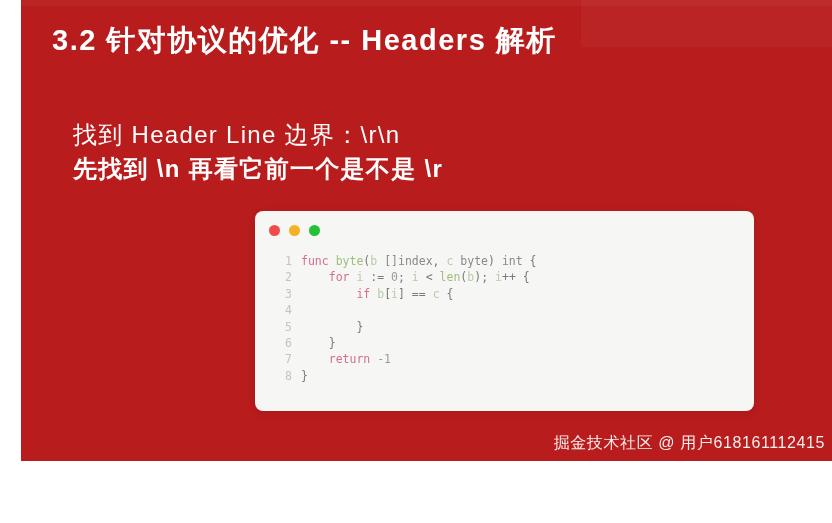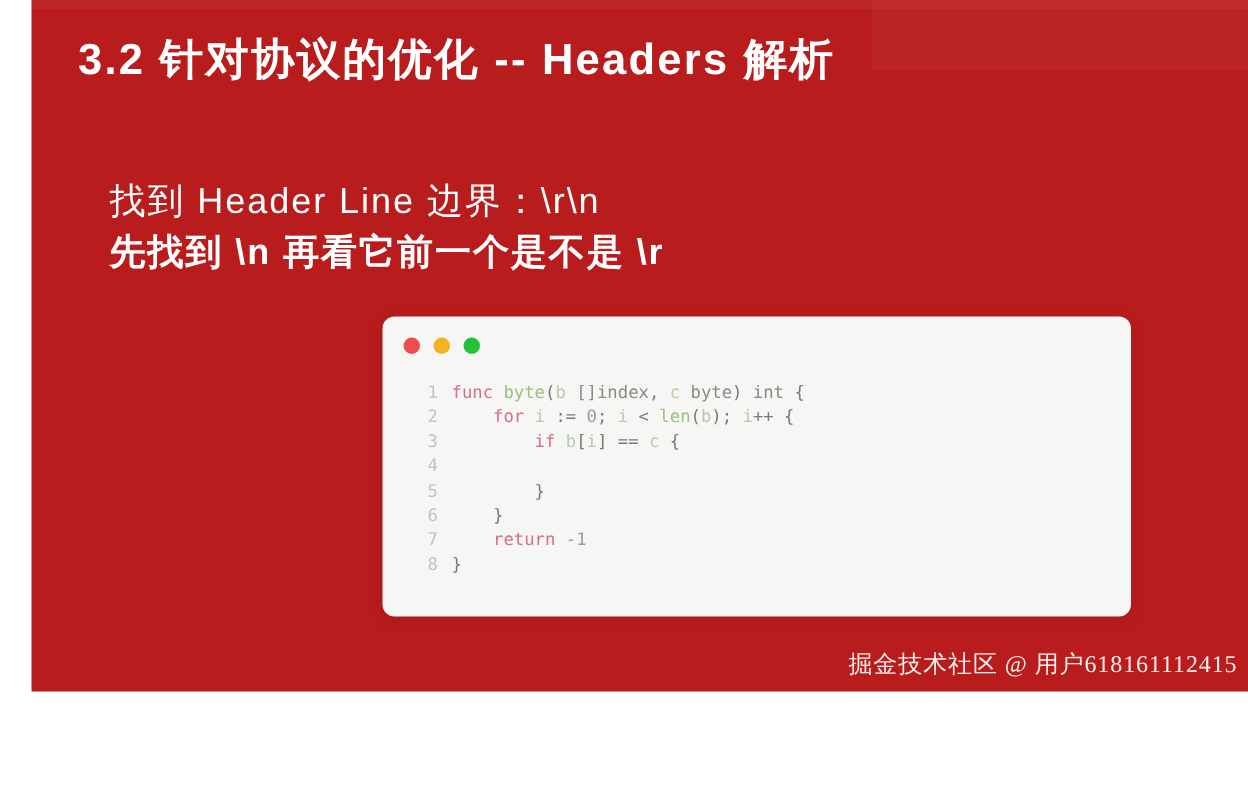--- a/index.html
+++ b/index.html
@@ -159,21 +159,20 @@
   }
 
   #watermark {
     position: absolute;
     right: 28px;
     bottom: 7px;
     color: rgba(255, 255, 255, 0.92);
     font-size: 16px;
     letter-spacing: 0.6px;
     white-space: nowrap;
-    font-family: Liberation Serif, serif;
   }
 </style>
 </head>
 <body>
 
 <div id="slide">
 
   <div id="artifact-band2"></div>
   <div id="artifact-band"></div>
 

